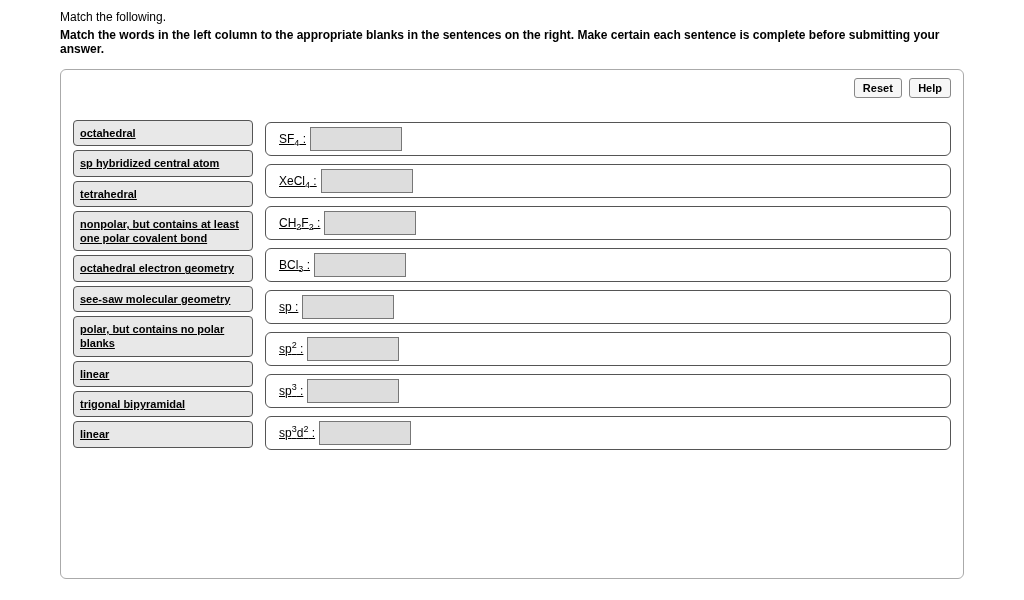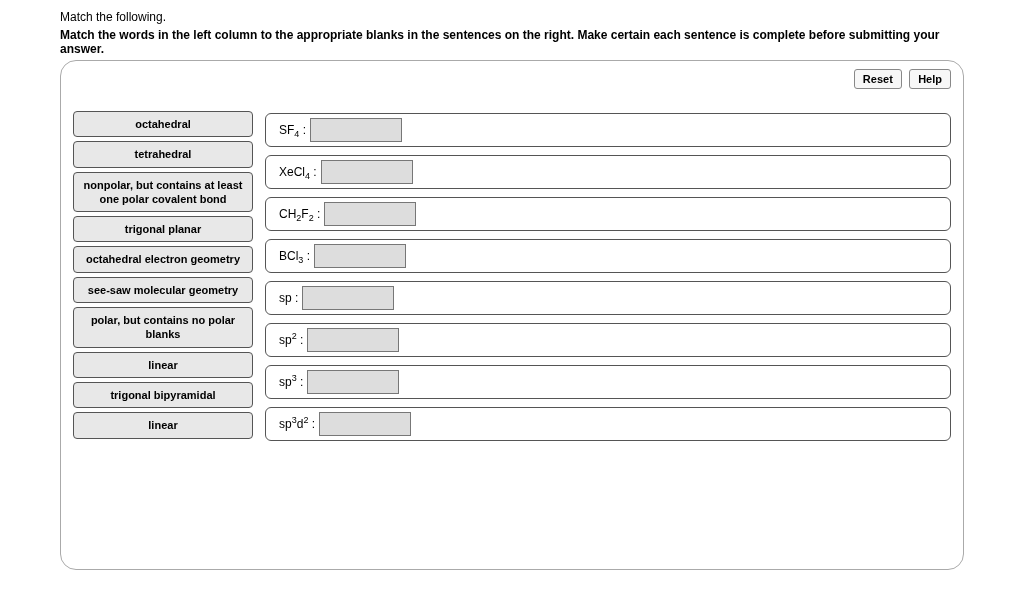--- a/index.html
+++ b/index.html
@@ -15,30 +15,31 @@
     width: 1024px;
     box-sizing: border-box;
   }
   .intro {
     font-size: 12px;
     margin-bottom: 4px;
   }
   .instruction {
     font-size: 12px;
     font-weight: bold;
-    margin-bottom: 4px;
+    margin-bottom: 13px;
   }
   .panel {
     border: 1px solid #aaa;
-    border-radius: 16px;
+    border-radius: 6px;
     padding: 10px 12px 20px 12px;
     position: relative;
     min-height: 510px;
     box-sizing: border-box;
     overflow: hidden;
+    text-decoration: underline;
   }
   .topbtns {
     position: absolute;
     top: 8px;
     right: 12px;
   }
   .btn {
     display: inline-block;
     border: 1px solid #888;
     border-radius: 3px;
@@ -61,21 +62,21 @@
     flex: 1;
     margin-left: 12px;
     padding-top: 2px;
   }
   .tile {
     border: 1px solid #555;
     border-radius: 4px;
     background: #e8e8e8;
     padding: 5px 6px;
     margin-bottom: 4px;
-    text-align: center;
+    text-align: left;
     font-size: 11px;
     font-weight: bold;
     line-height: 1.3;
     cursor: move;
   }
   .row {
     border: 1.5px solid #555;
     border-radius: 6px;
     padding: 4px 13px;
     margin-bottom: 8px;
@@ -109,23 +110,23 @@
 
   <div class="panel">
     <div class="topbtns">
       <span class="btn">Reset</span>
       <span class="btn">Help</span>
     </div>
 
     <div class="columns">
       <div class="leftcol">
         <div class="tile">octahedral</div>
+        <div class="tile">sp hybridized central atom</div>
         <div class="tile">tetrahedral</div>
         <div class="tile">nonpolar, but contains at least one polar covalent bond</div>
-        <div class="tile">trigonal planar</div>
         <div class="tile">octahedral electron geometry</div>
         <div class="tile">see-saw molecular geometry</div>
         <div class="tile">polar, but contains no polar blanks</div>
         <div class="tile">linear</div>
         <div class="tile">trigonal bipyramidal</div>
         <div class="tile">linear</div>
       </div>
 
       <div class="rightcol">
         <div class="row">

